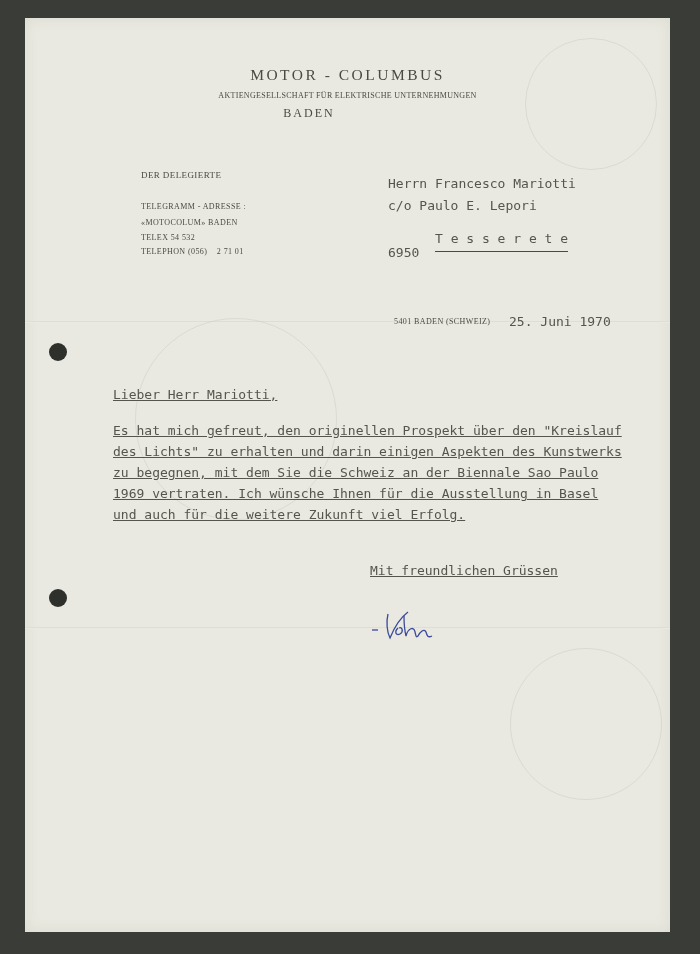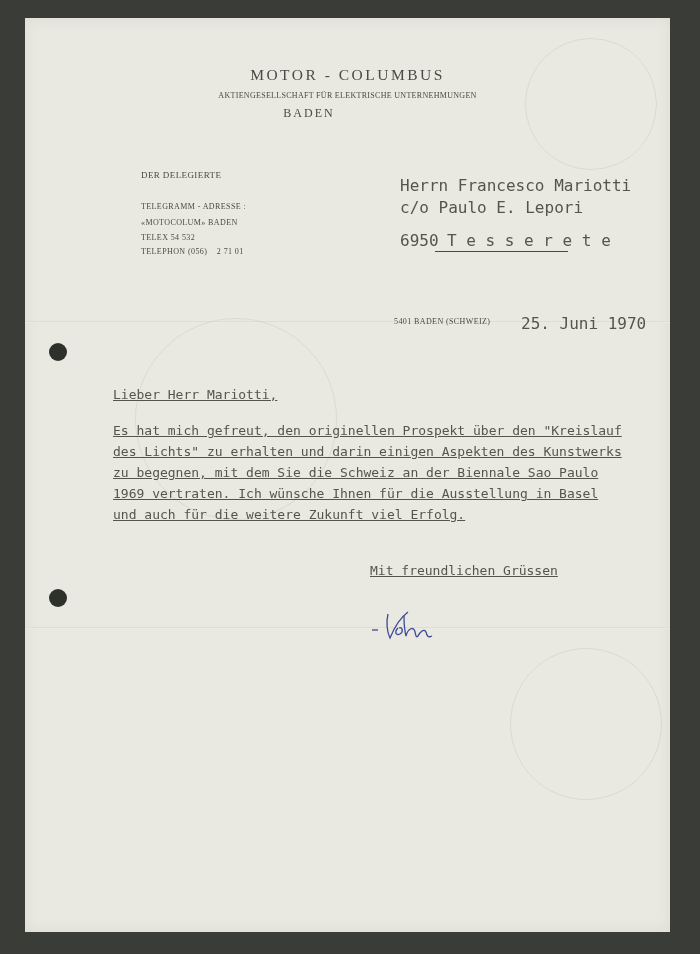--- a/index.html
+++ b/index.html
@@ -9,21 +9,21 @@
   .fold{position:absolute;left:0;width:100%;height:2px;background:linear-gradient(#d8d8ce,#efefe8);}
   .hole{position:absolute;width:18px;height:18px;border-radius:50%;background:#2e302b;}
   .wm{position:absolute;border:1px solid rgba(200,200,195,0.45);border-radius:50%;}
   .serif{font-family:"Liberation Serif","DejaVu Serif",serif;color:#4a4a44;}
   .mono{font-family:"DejaVu Sans Mono","Liberation Mono",monospace;color:#55554e;}
   .abs{position:absolute;white-space:nowrap;}
   .h-title{left:0;width:645px;text-align:center;top:48px;font-size:15.5px;letter-spacing:2.5px;}
   .h-sub{left:0;width:645px;text-align:center;top:73px;font-size:8px;letter-spacing:0.3px;}
   .h-city{left:0;width:568px;text-align:center;top:88px;font-size:12px;letter-spacing:2px;}
   .small{font-size:8px;letter-spacing:0.4px;margin-left:26px;}
-  .addr{font-size:16px;margin-left:12px;}
+  .addr{font-size:13px;}
   .body-line{font-size:13px;text-decoration:underline;}
   .underline{position:absolute;left:410px;top:233px;width:133px;height:1px;background:#4a4a44;}
   .sig{position:absolute;left:345px;top:588px;}
 </style>
 </head>
 <body>
 
 <div class="paper">
   <div class="fold" style="top:303px"></div>
   <div class="fold" style="top:609px"></div>
@@ -40,21 +40,21 @@
   <div class="abs serif h-city">BADEN</div>
 
   <div class="abs serif small" style="left:90px;top:152px;font-size:9px">DER DELEGIERTE</div>
   <div class="abs serif small" style="left:90px;top:184px">TELEGRAMM - ADRESSE :</div>
   <div class="abs serif small" style="left:90px;top:200px">«MOTOCOLUM» BADEN</div>
   <div class="abs serif small" style="left:90px;top:215px">TELEX 54 532</div>
   <div class="abs serif small" style="left:90px;top:229px;white-space:pre">TELEPHON (056)    2 71 01</div>
 
   <div class="abs mono addr" style="left:363px;top:158px">Herrn Francesco Mariotti</div>
   <div class="abs mono addr" style="left:363px;top:180px">c/o Paulo E. Lepori</div>
-  <div class="abs mono addr" style="left:363px;top:213px">6950</div>
+  <div class="abs mono addr" style="left:363px;top:227px">6950</div>
   <div class="abs mono addr" style="left:410px;top:213px;white-space:pre">T e s s e r e t e</div>
   <div class="underline"></div>
 
   <div class="abs serif small" style="left:343px;top:299px">5401 BADEN (SCHWEIZ)</div>
   <div class="abs mono addr" style="left:484px;top:296px">25. Juni 1970</div>
 
   <div class="abs mono body-line" style="left:88px;top:369px">Lieber Herr Mariotti,</div>
 
   <div class="abs mono body-line" style="left:88px;top:405px">Es hat mich gefreut, den originellen Prospekt über den "Kreislauf</div>
   <div class="abs mono body-line" style="left:88px;top:426px">des Lichts" zu erhalten und darin einigen Aspekten des Kunstwerks</div>

